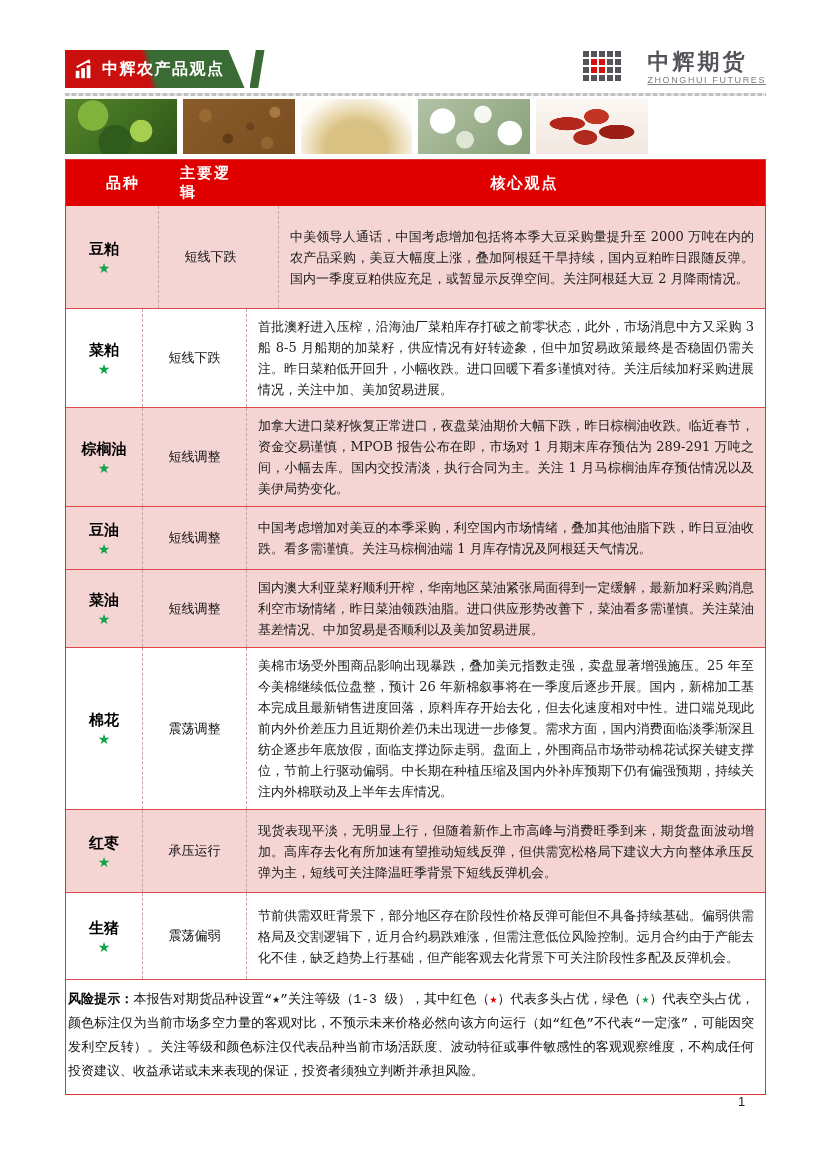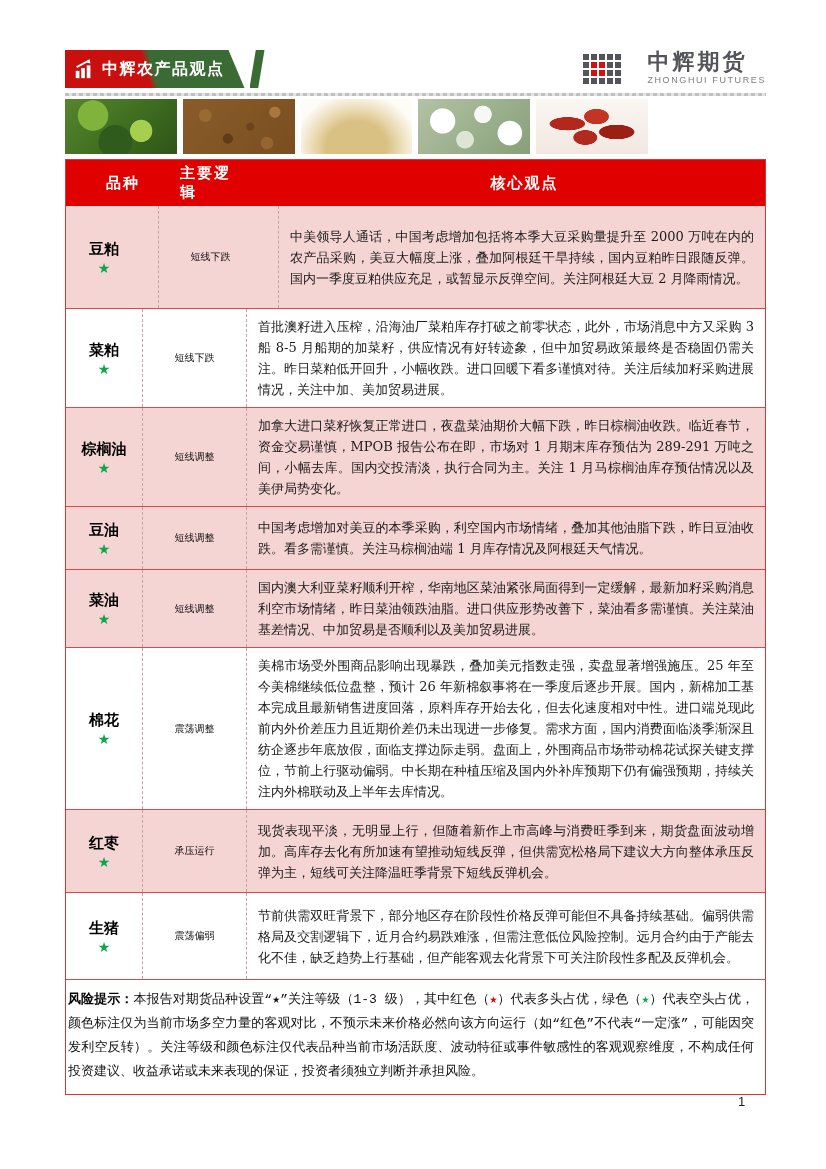--- a/index.html
+++ b/index.html
@@ -13,23 +13,23 @@
   .header{display:flex;justify-content:space-between;align-items:flex-start;height:42px;}
   .banner{display:flex;align-items:center;height:38px;}
   .banner-main{
     height:38px;display:flex;align-items:center;gap:7px;padding:0 20px 0 8px;
     background:linear-gradient(75deg,#c9100f 0 45%,#3a6b35 49% 100%);
     clip-path:polygon(0 0,calc(100% - 16px) 0,100% 100%,0 100%);
   }
   .banner-title{color:#fff;font-weight:bold;font-size:16px;letter-spacing:1.5px;white-space:nowrap;}
   .banner-tail{width:15px;height:38px;margin-left:5px;background:#3a6b35;
     clip-path:polygon(42% 0,100% 0,58% 100%,0 100%);}
-  .logo{display:flex;align-items:flex-end;gap:24px;margin-top:1px;}
+  .logo{display:flex;align-items:flex-start;gap:24px;margin-top:1px;}
   .logo-text-name{font-size:22px;font-weight:bold;color:#54555a;letter-spacing:3px;line-height:22px;}
-  .logo-text-sub{font-size:9px;color:#7c7d81;letter-spacing:1.6px;margin-top:2px;}
+  .logo-text-sub{font-size:9px;color:#7c7d81;letter-spacing:1.6px;margin-top:2px;text-decoration:underline;}
   .header-rule{height:3px;margin-top:1px;
     background:repeating-linear-gradient(90deg,#bfbfbf 0 4px,#e3e3e3 4px 7px);}
 
   
   .photo-strip{display:flex;gap:6px;height:55px;margin-top:3px;}
   .photo{flex:1;border:0;}
   .photo-1{background:
     radial-gradient(circle at 25% 30%,#7fb33c 0 16%,transparent 17%),
     radial-gradient(circle at 68% 58%,#a6cf4f 0 13%,transparent 14%),
     radial-gradient(circle at 45% 78%,#2f5b1d 0 22%,transparent 23%),
@@ -74,21 +74,21 @@
   #rows .t-row:nth-child(3){min-height:84px;}
   #rows .t-row:nth-child(4){min-height:62px;}
   #rows .t-row:nth-child(5){min-height:77px;}
   #rows .t-row:nth-child(6){min-height:148px;}
   #rows .t-row:nth-child(7){min-height:82px;}
   #rows .t-row:nth-child(8){min-height:86px;}
   .cell{display:flex;align-items:center;justify-content:center;}
   .c-variety{flex-direction:column;gap:2px;}
   .v-name{font-weight:bold;font-size:15px;color:#000;}
   .v-star{font-size:14px;color:#10a54a;line-height:14px;}
-  .c-view{font-size:10px;color:#111;border-left:1px dashed #c9a2a2;}
+  .c-view{font-size:13px;color:#111;border-left:1px dashed #c9a2a2;}
   .c-logic{
     display:block;border-left:1px dashed #c9a2a2;
     font-family:"DejaVu Serif", serif;
     font-size:13px;line-height:21px;text-align:justify;
     padding:7px 11px;align-self:center;
   }
   .t-row{align-items:stretch;}
   .c-logic-wrap{display:flex;align-items:flex-end;border-left:1px dashed #c9a2a2;}
   .c-logic-wrap .c-logic{border-left:none;width:100%;}
 

